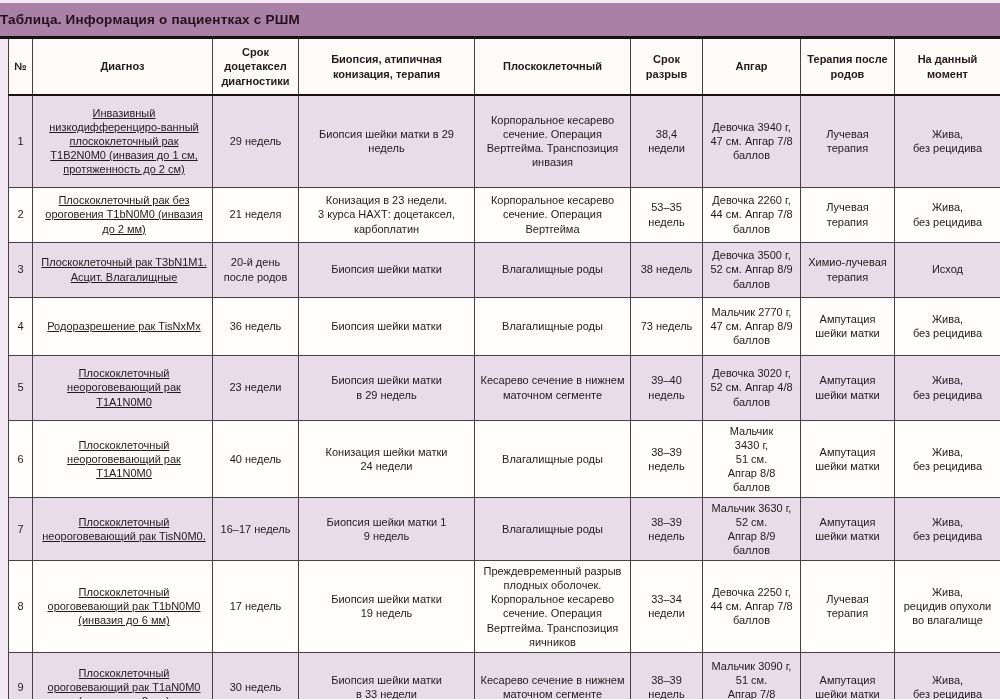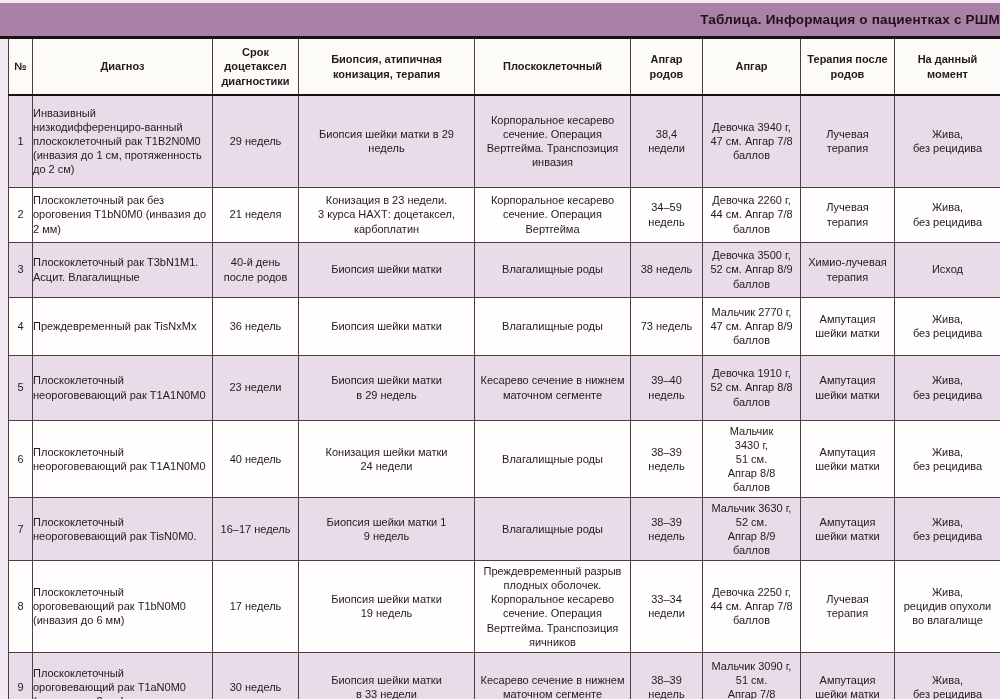--- a/index.html
+++ b/index.html
@@ -7,21 +7,21 @@
     width:1000px;height:699px;
     background:#f3e9f2;
     font-family:"Liberation Sans","DejaVu Sans",sans-serif;
     color:#221a1f;
     overflow:hidden;
   }
   .page{width:1000px;height:699px;box-sizing:border-box;padding-top:3px;}
   .title-bar{
     width:100%;height:33px;
     background:#a981a7;
-    display:flex;align-items:center;justify-content:flex-end;
+    display:flex;align-items:center;justify-content:flex-start;
   }
   .title-bar .title{
     font-weight:bold;font-size:13.5px;color:#241019;letter-spacing:.2px;
   }
   .divider{width:100%;height:3px;background:#191014;}
   table.data{
     border-collapse:collapse;
     table-layout:fixed;
     margin-left:8px;
     width:992px;
@@ -40,21 +40,21 @@
   table.data thead th{
     background:#fdfbf7;
     font-weight:bold;
     height:56px;
     border-bottom:2px solid #191014;
     border-top:none;
   }
   table.data tbody tr.odd  td{background:#e9dbe7;}
   table.data tbody tr.even td{background:#fffefc;}
   table.data tbody tr:last-child td{border-bottom:2px solid #191014;}
-  table.data td[data-col="diagnosis"]{text-align:left;padding-left:0;}
+  table.data td[data-col="diagnosis"]{text-align:center;padding-left:8px;text-decoration:underline;}
   table.data td[data-col="num"]{font-weight:normal;}
 </style>
 </head>
 <body>
 
 <div class="page">
   <div class="title-bar">
     <span class="title">Таблица. Информация о пациентках с РШМ</span>
   </div>
   <div class="divider"></div>
@@ -71,21 +71,21 @@
         <col style="width: 94px;">
         <col style="width: 106px;">
       </colgroup>
     <thead>
       <tr>
           <th>№</th>
           <th>Диагноз</th>
           <th>Срок доцетаксел диагностики</th>
           <th>Биопсия, атипичная конизация, терапия</th>
           <th>Плоскоклеточный</th>
-          <th>Апгар родов</th>
+          <th>Срок разрыв</th>
           <th>Апгар</th>
           <th>Терапия после родов</th>
           <th>На данный момент</th>
         </tr>
     </thead>
     <tbody>
         <tr class="odd" style="height: 92px;">
           <td data-col="num">1</td>
           <td data-col="diagnosis">Инвазивный низкодифференциро-ванный плоскоклеточный рак T1B2N0M0 (инвазия до 1 см, протяженность до 2 см)</td>
           <td data-col="diagnosis_term">29 недель</td>
@@ -97,61 +97,61 @@
           <td data-col="current_status">Жива,
 без рецидива</td>
         </tr>
         <tr class="even" style="height: 55px;">
           <td data-col="num">2</td>
           <td data-col="diagnosis">Плоскоклеточный рак без ороговения T1bN0M0 (инвазия до 2 мм)</td>
           <td data-col="diagnosis_term">21 неделя</td>
           <td data-col="biopsy">Конизация в 23 недели.
 3 курса НАХТ: доцетаксел, карбоплатин</td>
           <td data-col="delivery">Корпоральное кесарево сечение. Операция Вертгейма</td>
-          <td data-col="birth_term">34–59
+          <td data-col="birth_term">53–35
 недель</td>
           <td data-col="outcome">Девочка 2260 г, 44 см. Апгар 7/8 баллов</td>
           <td data-col="postpartum_therapy">Лучевая терапия</td>
           <td data-col="current_status">Жива,
 без рецидива</td>
         </tr>
         <tr class="odd" style="height: 55px;">
           <td data-col="num">3</td>
           <td data-col="diagnosis">Плоскоклеточный рак T3bN1M1. Асцит. Влагалищные</td>
-          <td data-col="diagnosis_term">40-й день
+          <td data-col="diagnosis_term">20-й день
 после родов</td>
           <td data-col="biopsy">Биопсия шейки матки</td>
           <td data-col="delivery">Влагалищные роды</td>
           <td data-col="birth_term">38 недель</td>
           <td data-col="outcome">Девочка 3500 г, 52 см. Апгар 8/9 баллов</td>
           <td data-col="postpartum_therapy">Химио-лучевая терапия</td>
           <td data-col="current_status">Исход</td>
         </tr>
         <tr class="even" style="height: 58px;">
           <td data-col="num">4</td>
-          <td data-col="diagnosis">Преждевременный рак TisNxMx</td>
+          <td data-col="diagnosis">Родоразрешение рак TisNxMx</td>
           <td data-col="diagnosis_term">36 недель</td>
           <td data-col="biopsy">Биопсия шейки матки</td>
           <td data-col="delivery">Влагалищные роды</td>
           <td data-col="birth_term">73 недель</td>
           <td data-col="outcome">Мальчик 2770 г, 47 см. Апгар 8/9 баллов</td>
           <td data-col="postpartum_therapy">Ампутация шейки матки</td>
           <td data-col="current_status">Жива,
 без рецидива</td>
         </tr>
         <tr class="odd" style="height: 65px;">
           <td data-col="num">5</td>
           <td data-col="diagnosis">Плоскоклеточный неороговевающий рак T1A1N0M0</td>
           <td data-col="diagnosis_term">23 недели</td>
           <td data-col="biopsy">Биопсия шейки матки
 в 29 недель</td>
           <td data-col="delivery">Кесарево сечение в нижнем маточном сегменте</td>
           <td data-col="birth_term">39–40
 недель</td>
-          <td data-col="outcome">Девочка 1910 г, 52 см. Апгар 8/8 баллов</td>
+          <td data-col="outcome">Девочка 3020 г, 52 см. Апгар 4/8 баллов</td>
           <td data-col="postpartum_therapy">Ампутация шейки матки</td>
           <td data-col="current_status">Жива,
 без рецидива</td>
         </tr>
         <tr class="even" style="height: 67px;">
           <td data-col="num">6</td>
           <td data-col="diagnosis">Плоскоклеточный неороговевающий рак T1A1N0M0</td>
           <td data-col="diagnosis_term">40 недель</td>
           <td data-col="biopsy">Конизация шейки матки
 24 недели</td>

